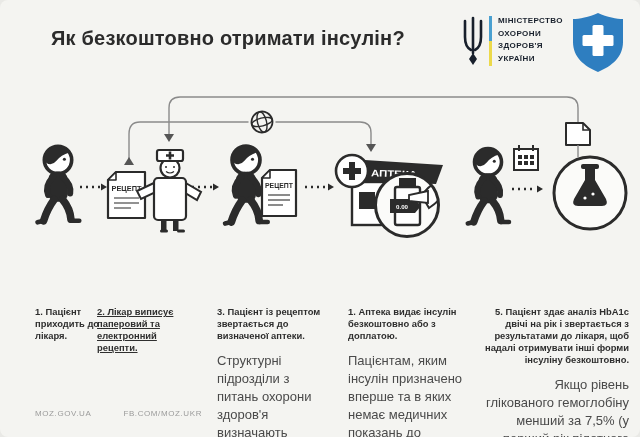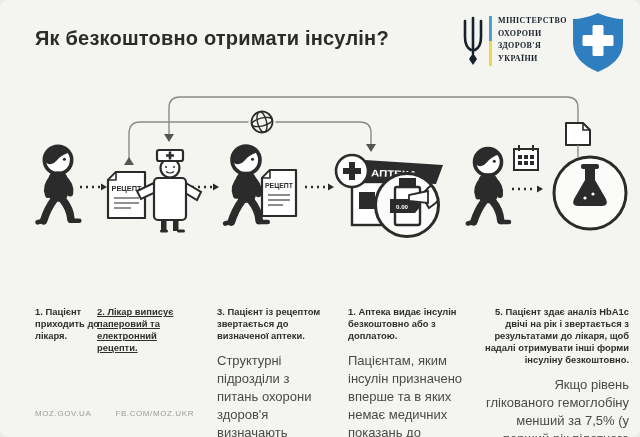--- a/index.html
+++ b/index.html
@@ -1,42 +1,42 @@
 <!DOCTYPE html>
 <html><head>
 <meta charset="utf-8">
 <style>
   html,body{margin:0;padding:0;}
   body{font-family:"Liberation Sans","DejaVu Sans",sans-serif;background:#e9e9e6;}
   .page{position:relative;width:640px;height:437px;background:#f4f4f1;border-radius:8px;overflow:hidden;}
 
   
-  .title{position:absolute;left:35px;top:27px;font-size:20px;font-weight:700;color:#2b2b2b;letter-spacing:.2px;}
-  .logo{position:absolute;top:11px;right:14px;display:flex;align-items:flex-start;font-family:Liberation Serif, serif;}
+  .title{position:absolute;left:51px;top:27px;font-size:20px;font-weight:700;color:#2b2b2b;letter-spacing:.2px;}
+  .logo{position:absolute;top:11px;right:14px;display:flex;align-items:flex-start;}
   .trident{width:24px;height:52px;margin-top:4px;}
   .flag-divider{width:3px;height:50px;margin:5px 6px 0 4px;background:linear-gradient(#4aa0d0 0 50%,#ecd94a 50% 100%);}
   .ministry{font-size:8px;font-weight:700;color:#18202c;line-height:12.5px;letter-spacing:.4px;margin-top:4px;width:62px;}
   .shield{width:56px;height:62px;margin-left:10px;}
 
   
   .diagram{position:absolute;left:0;top:88px;width:640px;height:150px;}
   svg text{font-family:"Liberation Sans","DejaVu Sans",sans-serif;}
 
   
   .step{position:absolute;top:258px;color:#2f2f2f;margin-top:48px;}
   .step h3{margin:0;font-size:9.4px;line-height:1.28;font-weight:700;color:#2e2e2e;}
   .step p{margin:10px 0 0 0;font-size:13px;line-height:1.38;color:#4a4a4a;}
   .s1{left:35px;width:66px;}
   .s2{left:97px;width:97px;text-decoration:underline;}
   .s3{left:217px;width:112px;}
   .s4{left:348px;width:119px;}
   .s5{left:483px;width:146px;text-align:right;}
 
   
-  .footer{position:absolute;left:35px;top:409px;font-size:8px;color:#9b9b9b;letter-spacing:.6px;display:flex;gap:24px;}
+  .footer{position:absolute;left:35px;top:409px;font-size:8px;color:#9b9b9b;letter-spacing:.6px;display:flex;gap:32px;}
 </style>
 </head>
 <body>
 
 <div class="page">
 
   <div class="title">Як безкоштовно отримати інсулін?</div>
 
   <div class="logo">
     <svg class="trident" viewBox="0 0 24 52">

